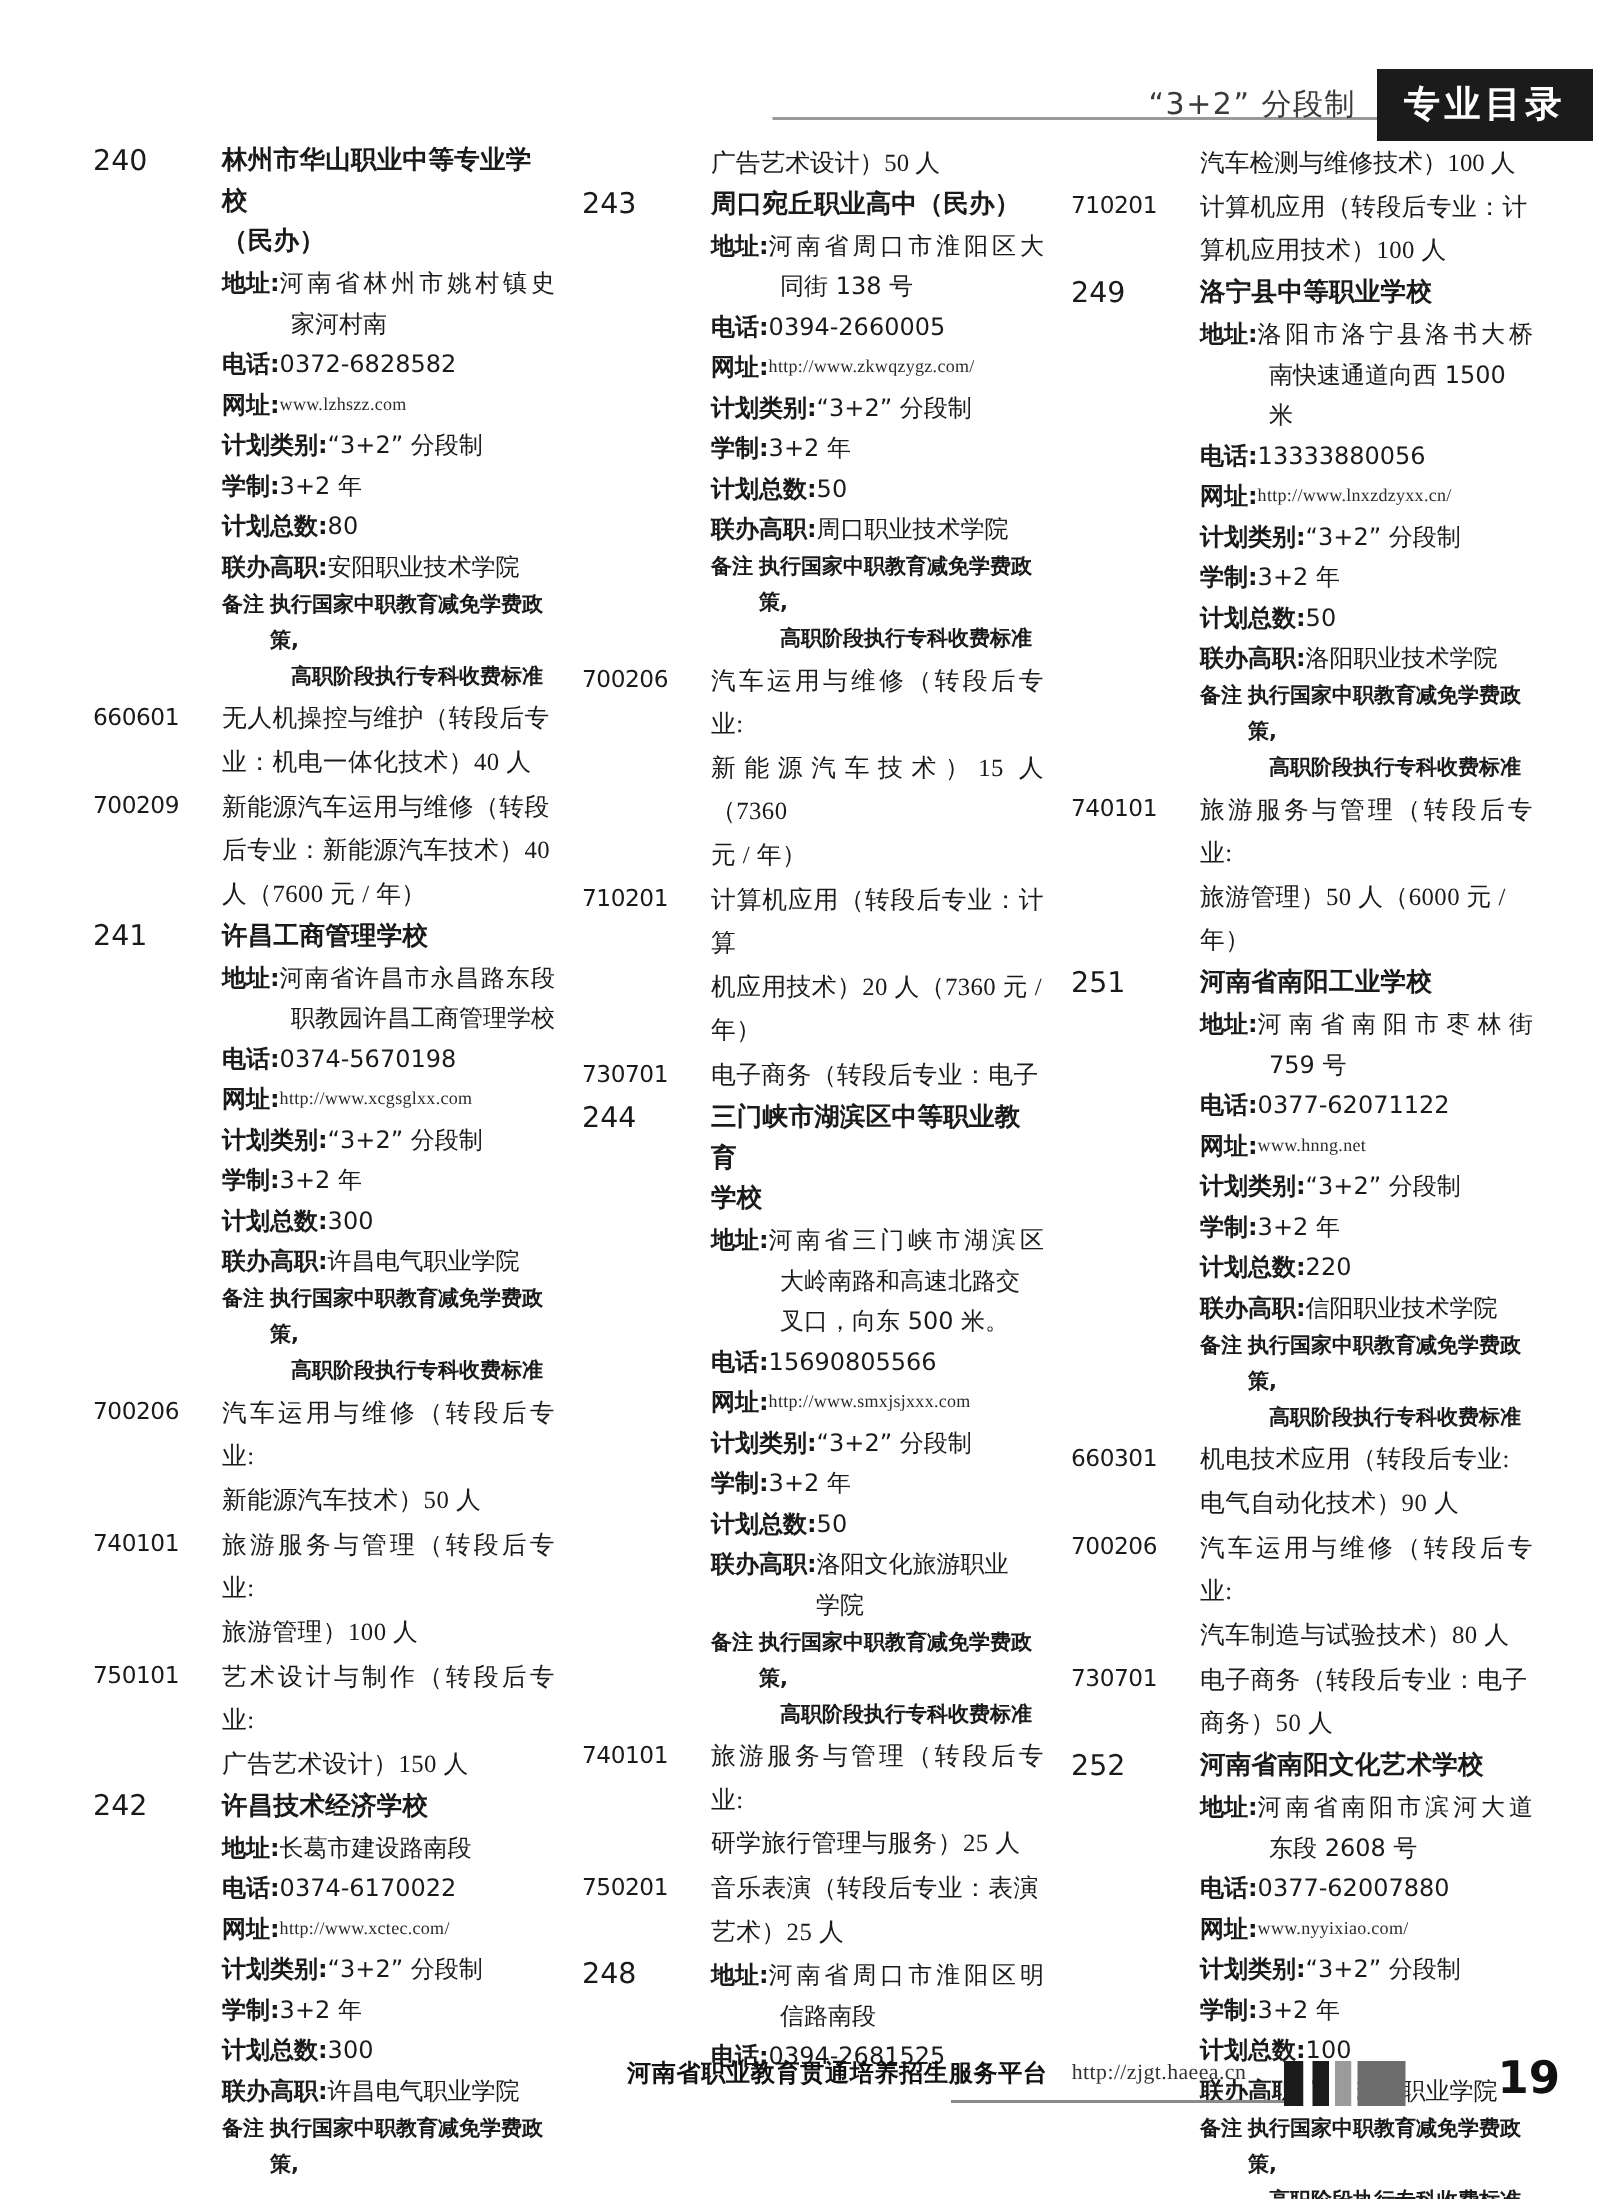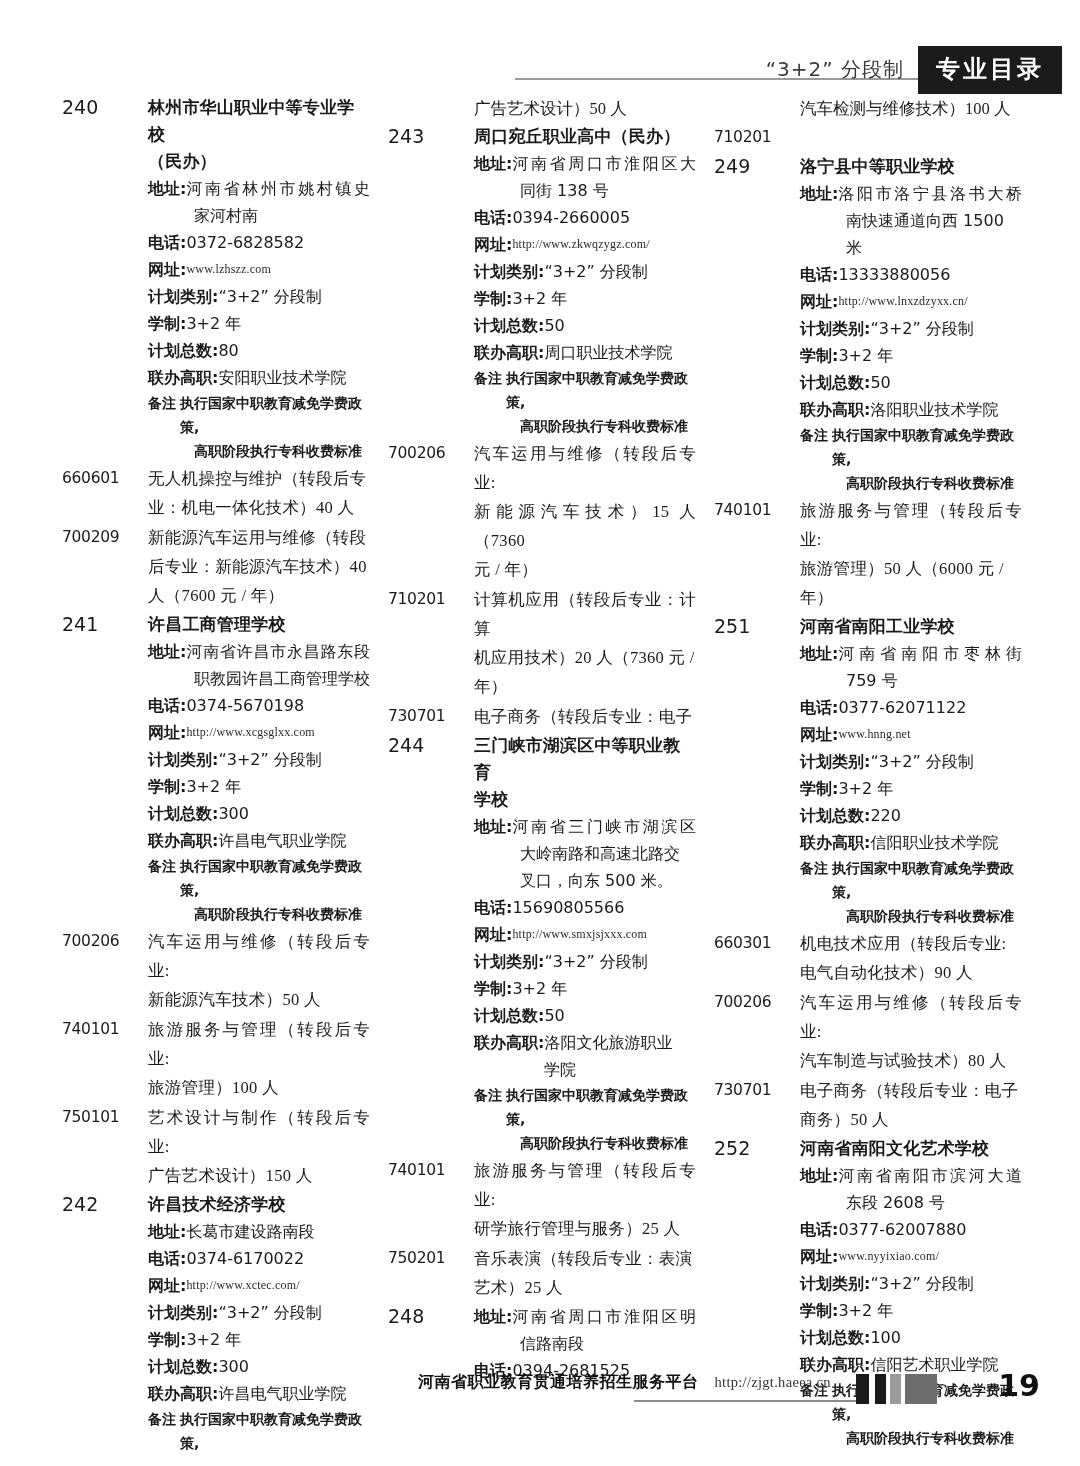--- a/index.html
+++ b/index.html
@@ -456,20 +456,24 @@
       </div>
 
     </div>
 
     <div class="col">
 
       <div class="cont">汽车检测与维修技术）100 人</div>
 
       <div class="row major-row">
         <div class="row-code">710201</div>
+        <div class="row-body major">
+          <div>计算机应用（转段后专业：计</div>
+          <div class="lastline">算机应用技术）100 人</div>
+        </div>
       </div>
 
       <div class="row">
         <div class="row-code big">249</div>
         <div class="row-body">
           <div class="school-name">洛宁县中等职业学校</div>
           <div class="field just">
             <span class="k">地址:</span>
             <span class="v">洛阳市洛宁县洛书大桥</span>
           </div>

